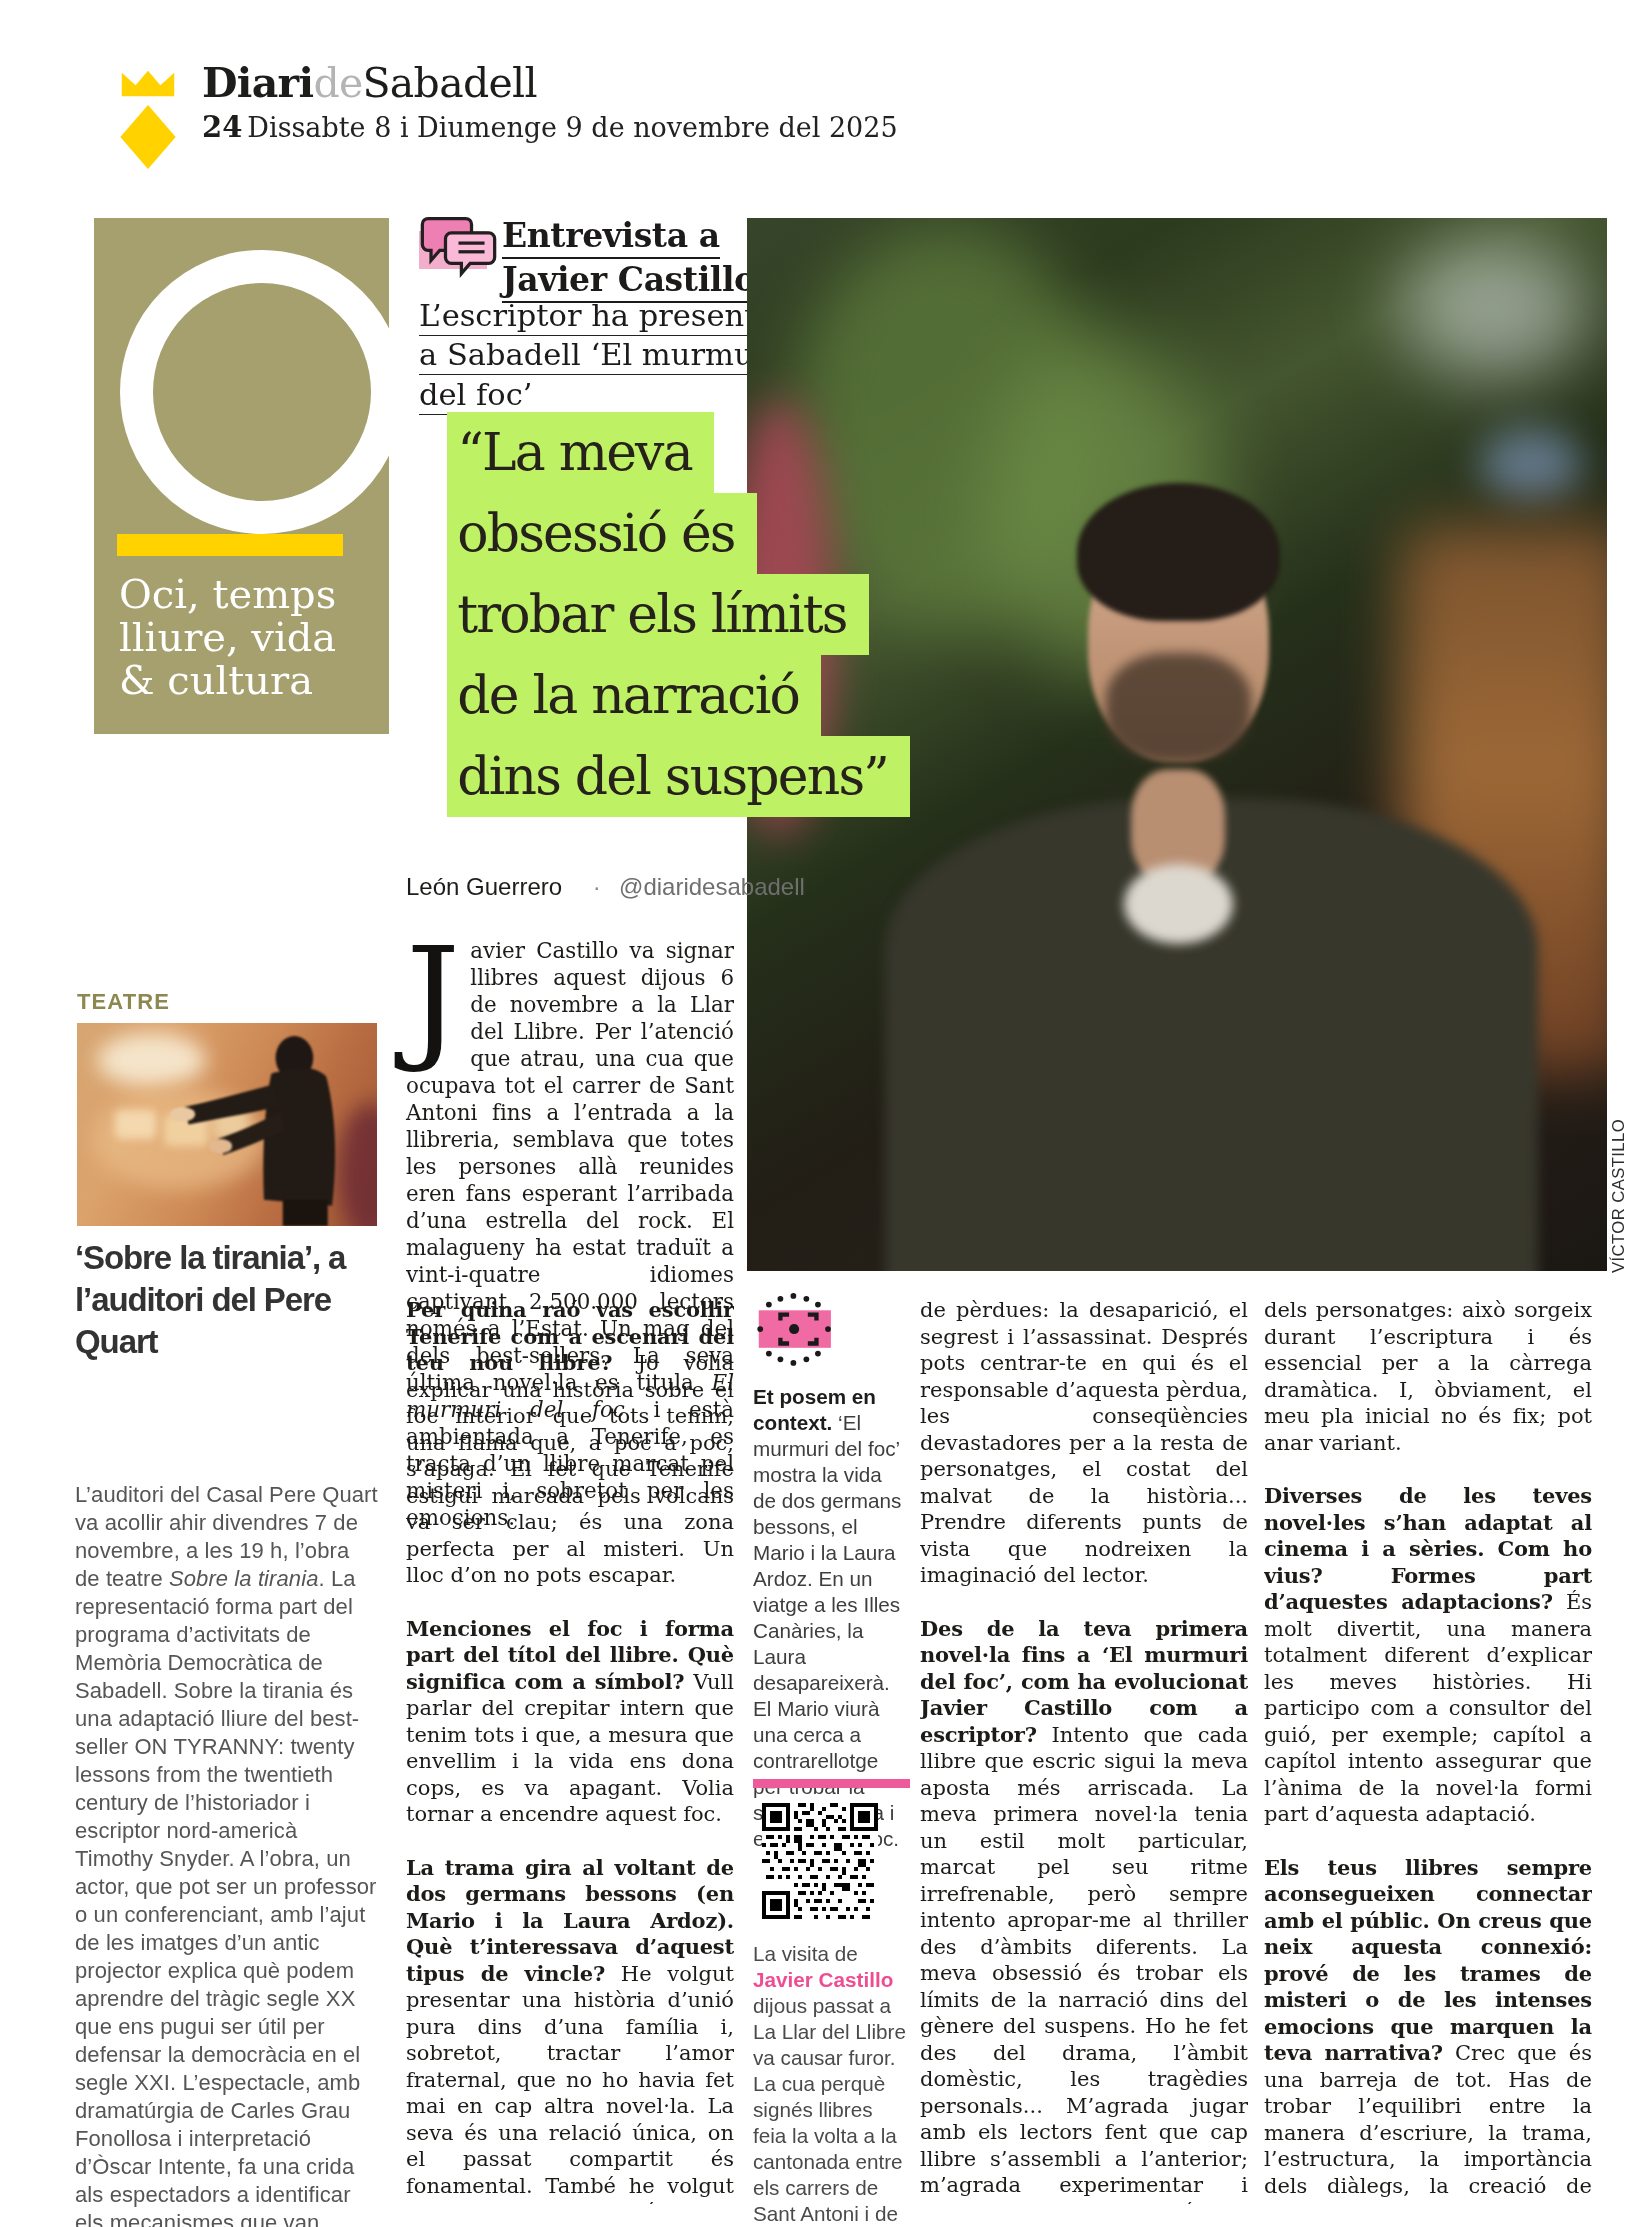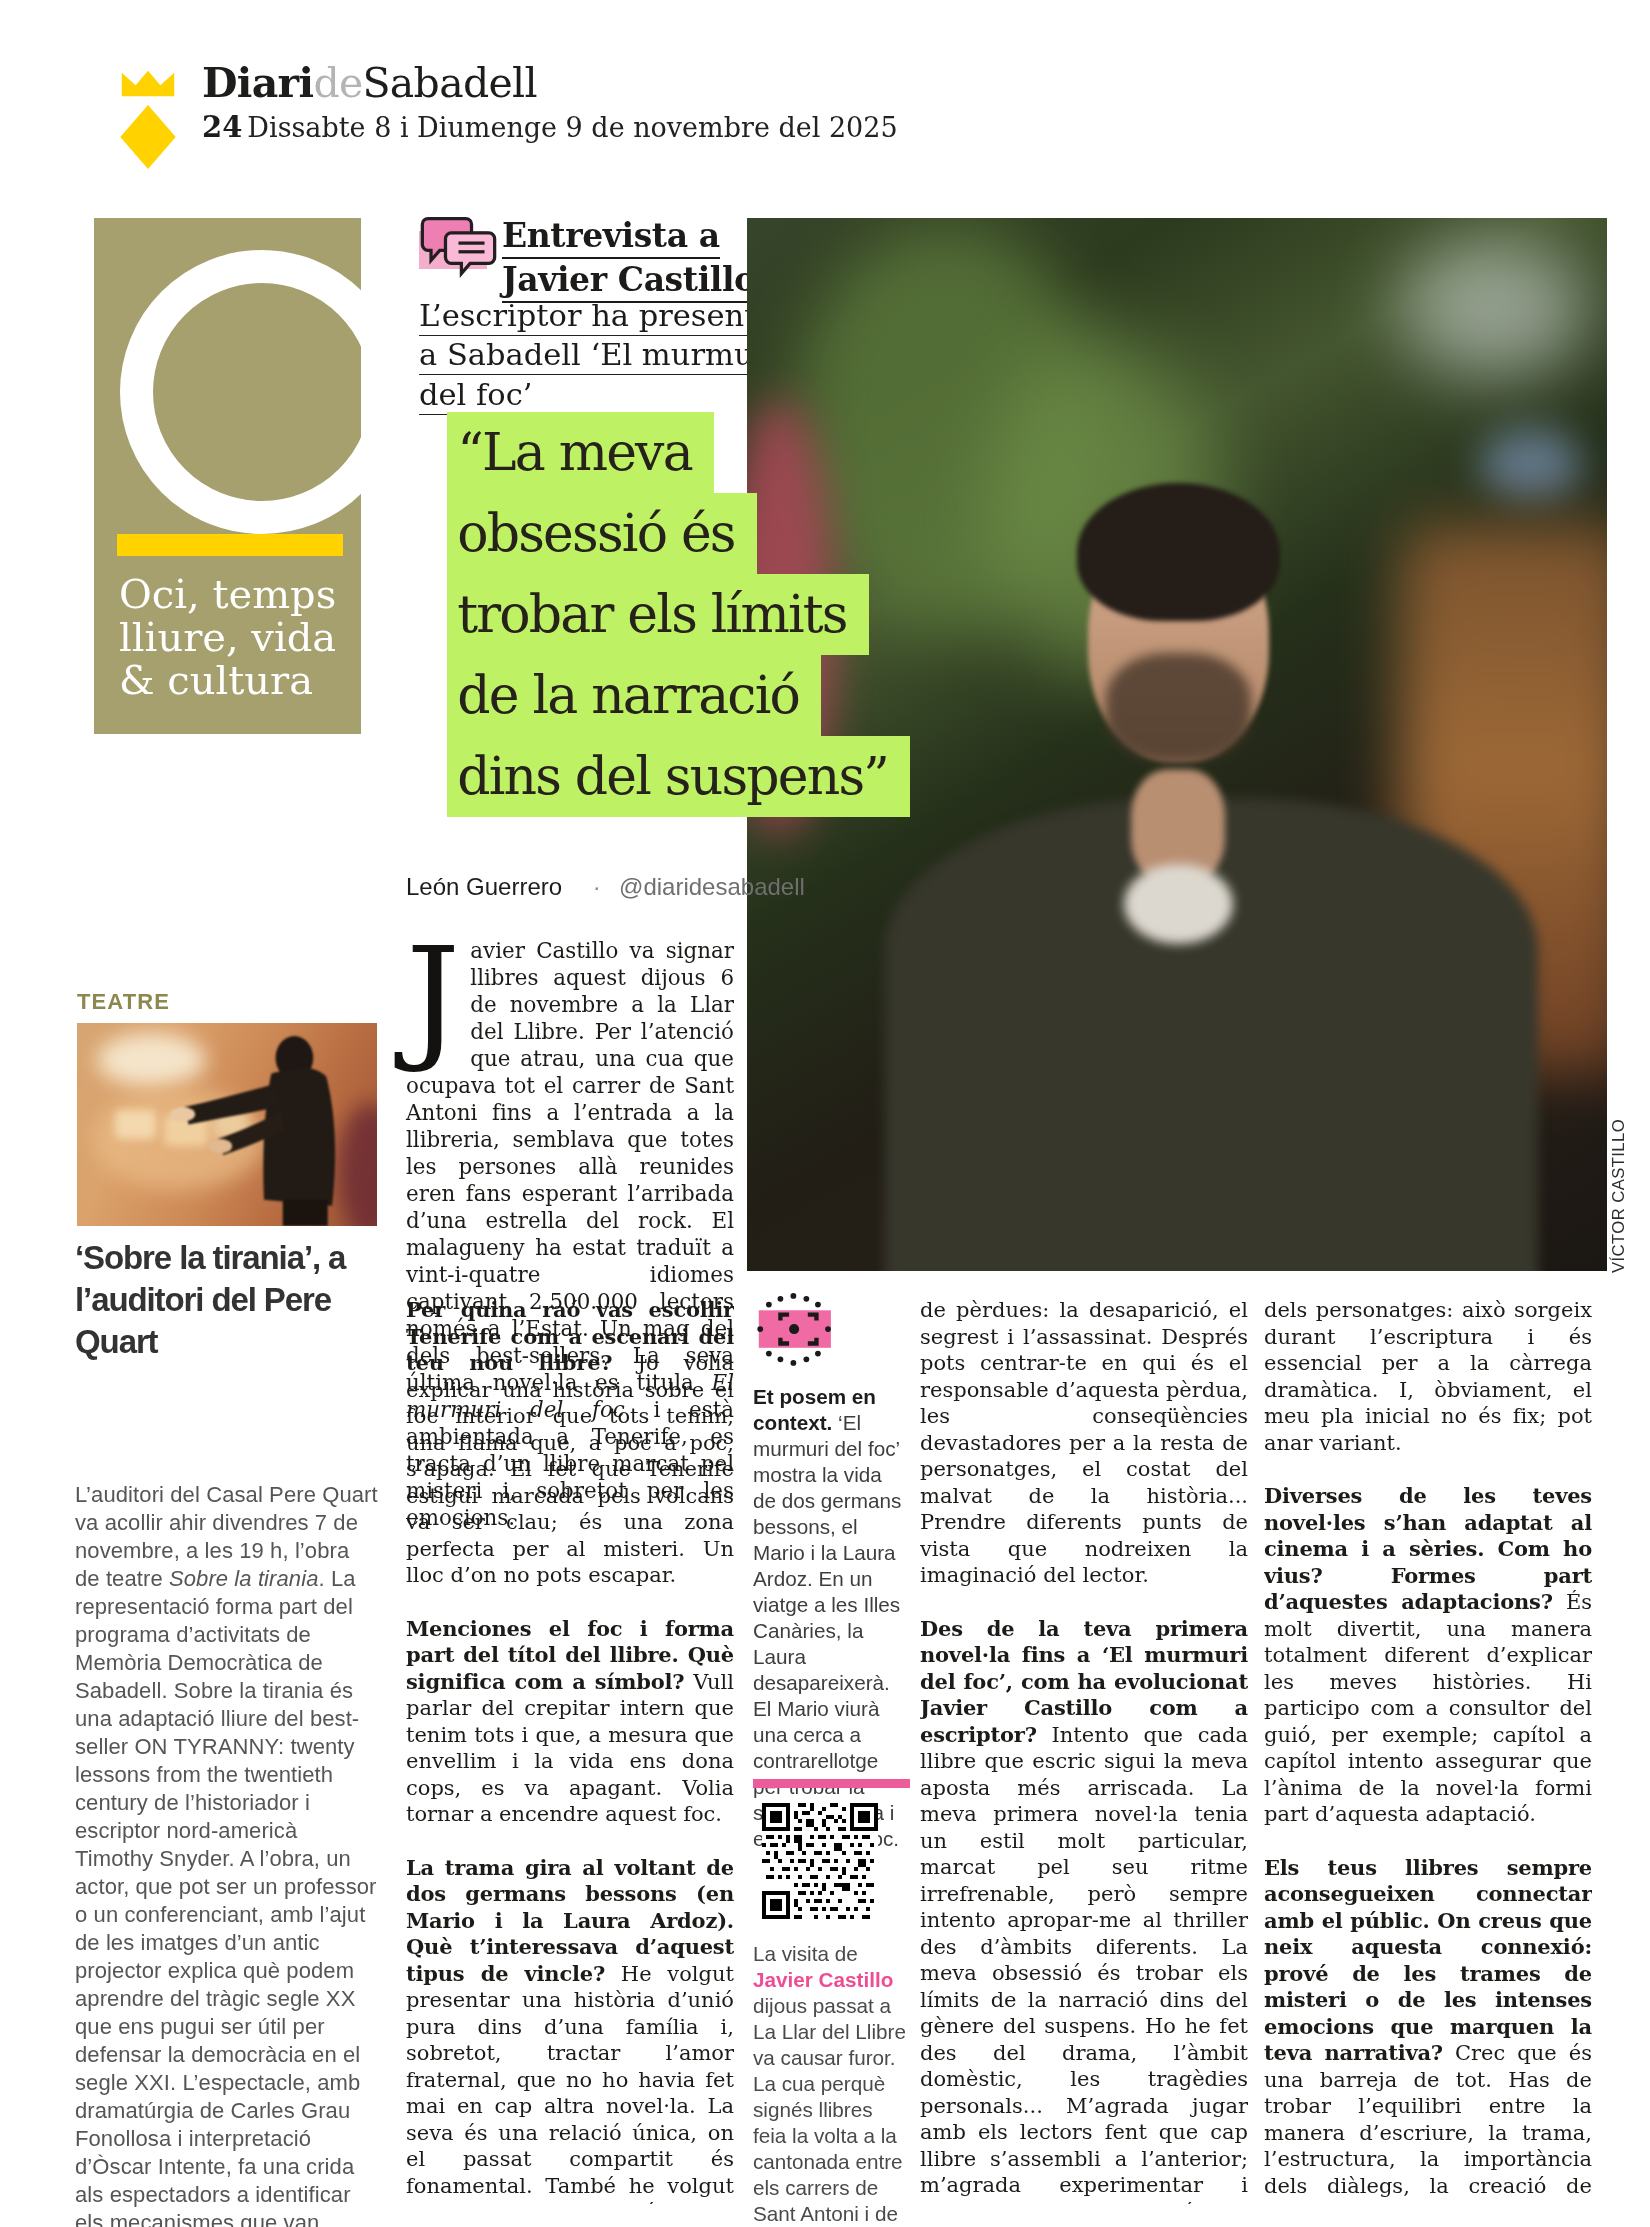--- a/index.html
+++ b/index.html
@@ -9,21 +9,21 @@
 
   
   .brand{left:202px;top:61px;font-size:41px;letter-spacing:-0.7px;line-height:44px;}
   .brand .b1{font-weight:700;color:#1d1d1b;}
   .brand .b2{font-weight:400;color:#b4b4b4;}
   .brand .b3{font-weight:500;color:#1d1d1b;}
   .hmeta{left:202px;top:110px;font-size:27px;color:#222;}
   .hmeta .pn{font-weight:700;font-size:29px;margin-right:5px;color:#1d1d1b;}
 
   
-  .olive{left:94px;top:218px;width:267px;height:516px;background:#a5a06e;}
+  .olive{left:94px;top:218px;width:267px;height:516px;background:#a5a06e;padding-left:28px;}
   .oring{position:absolute;left:26px;top:32px;width:218px;height:218px;border:33px solid #fff;border-radius:50%;}
   .ybar{position:absolute;left:23px;top:316px;width:226px;height:22px;background:#ffd200;}
   .olivetxt{position:absolute;left:25px;top:355px;color:#fff;font-size:40px;line-height:43px;}
 
   
   .kicker-teatre{left:77px;top:989px;font-family:"Liberation Sans",sans-serif;font-weight:700;
                  font-size:22px;letter-spacing:1.1px;color:#8c8850;}
   .photo1{left:77px;top:1023px;width:300px;height:203px;overflow:hidden;
           background:linear-gradient(115deg,#d6a571 0%,#dba26c 25%,#cd8a56 50%,#b96d42 72%,#9a5233 100%);}
   .photo1 .blob{position:absolute;border-radius:50%;filter:blur(10.2px);}

